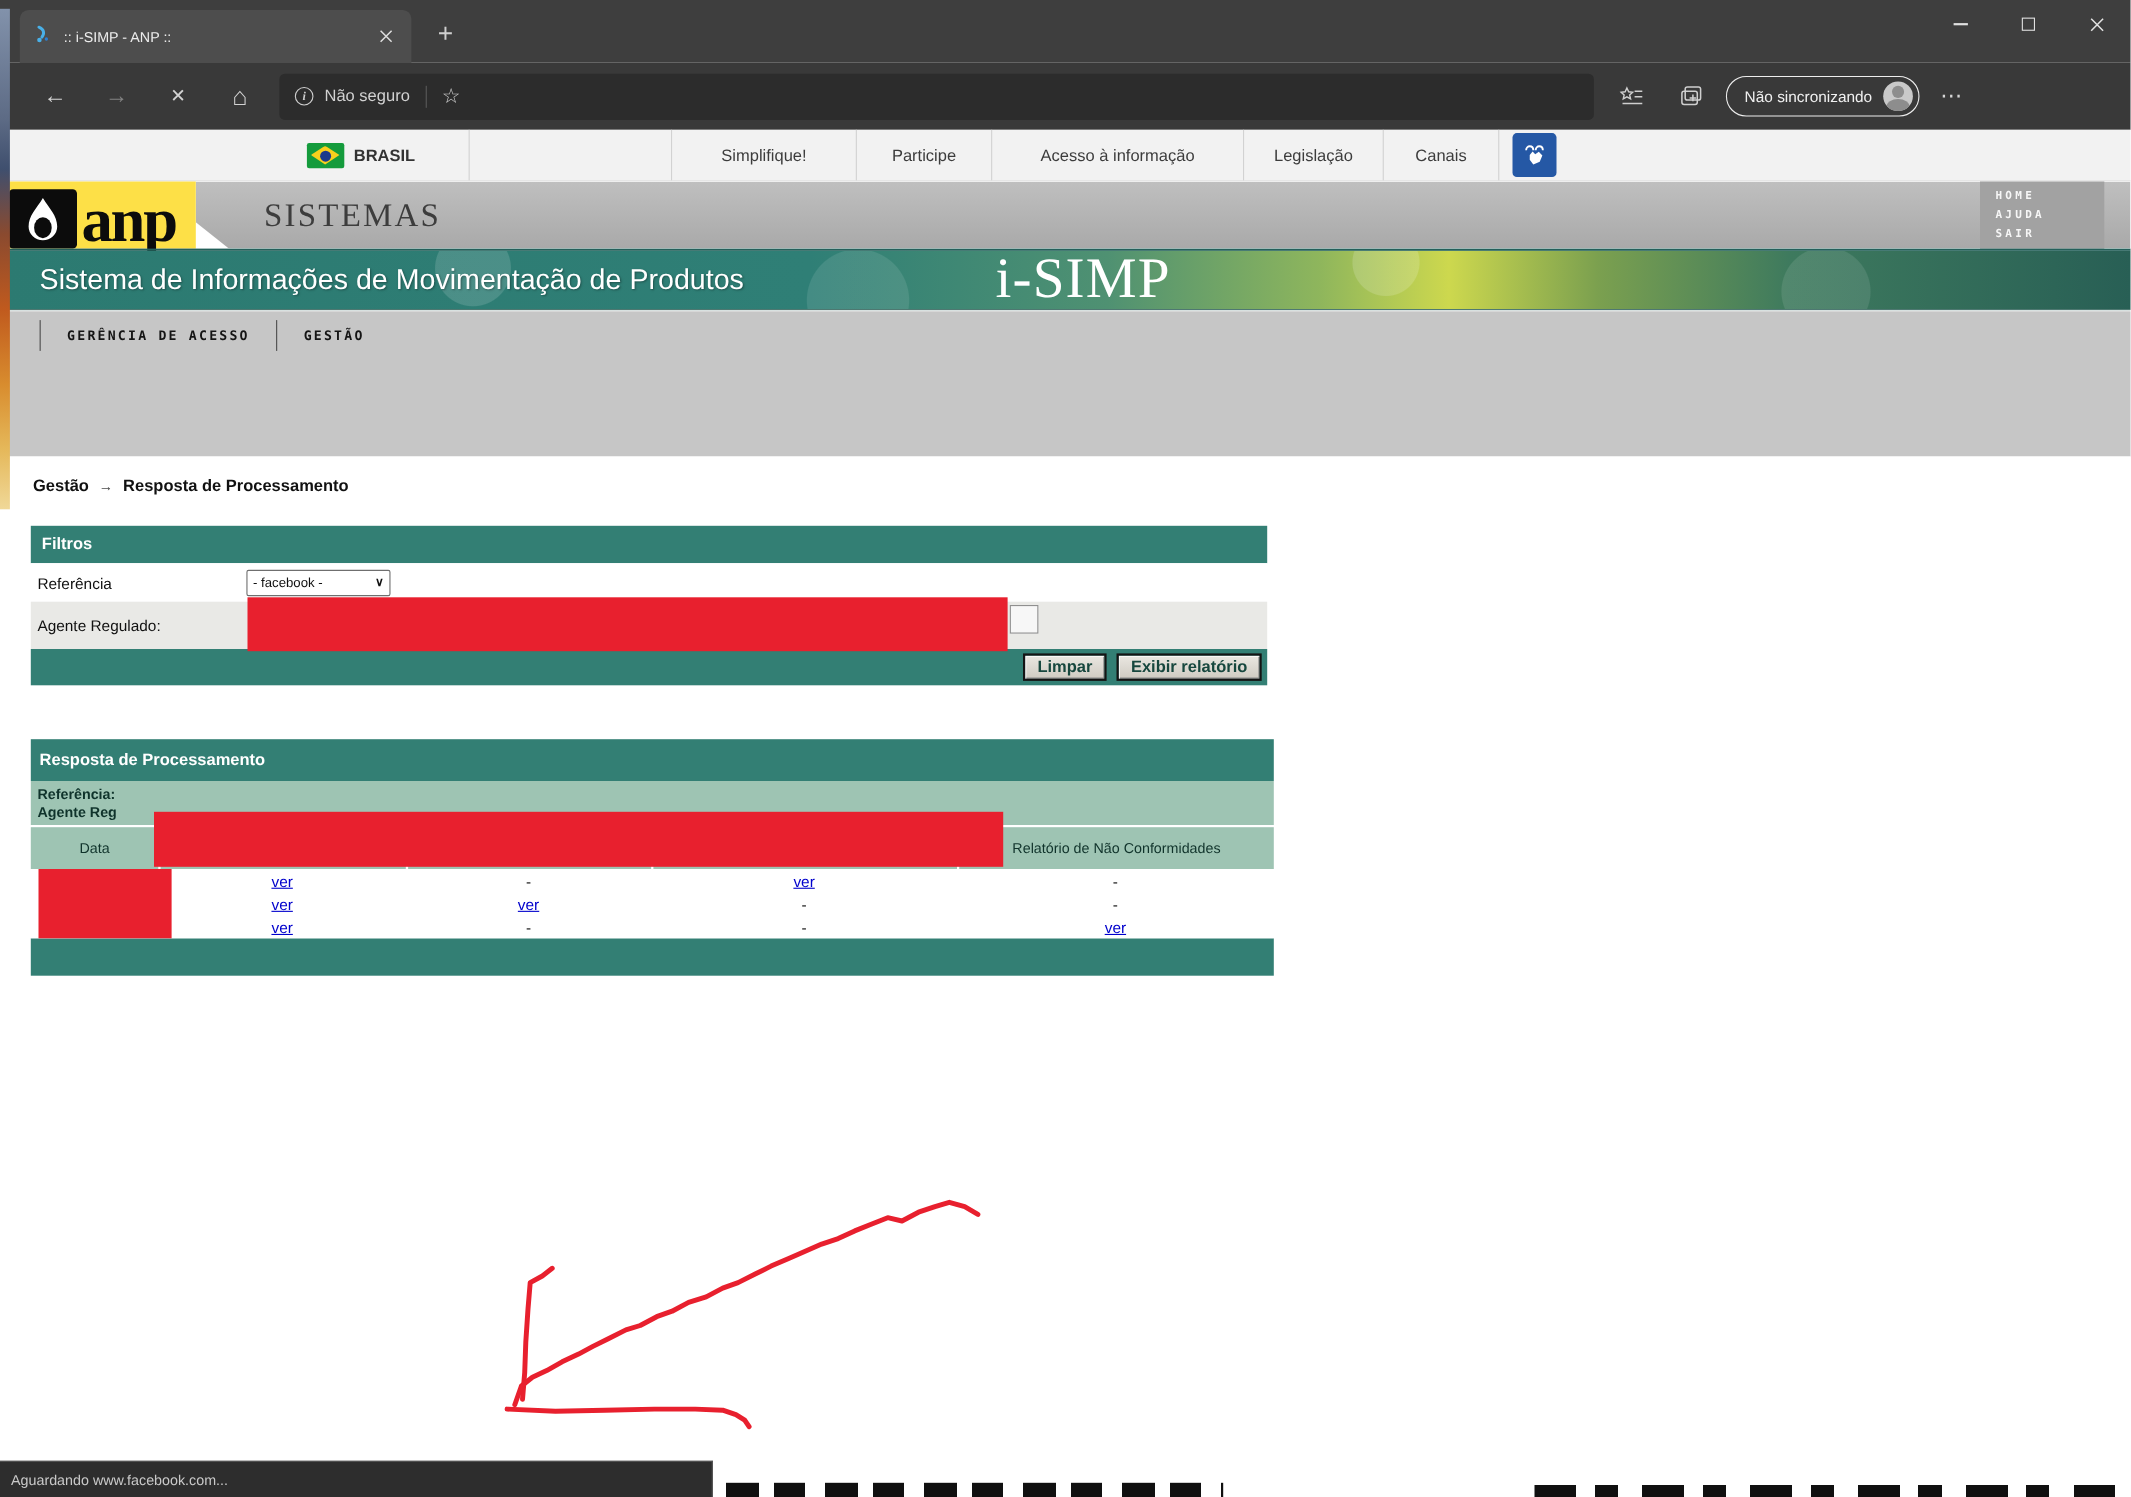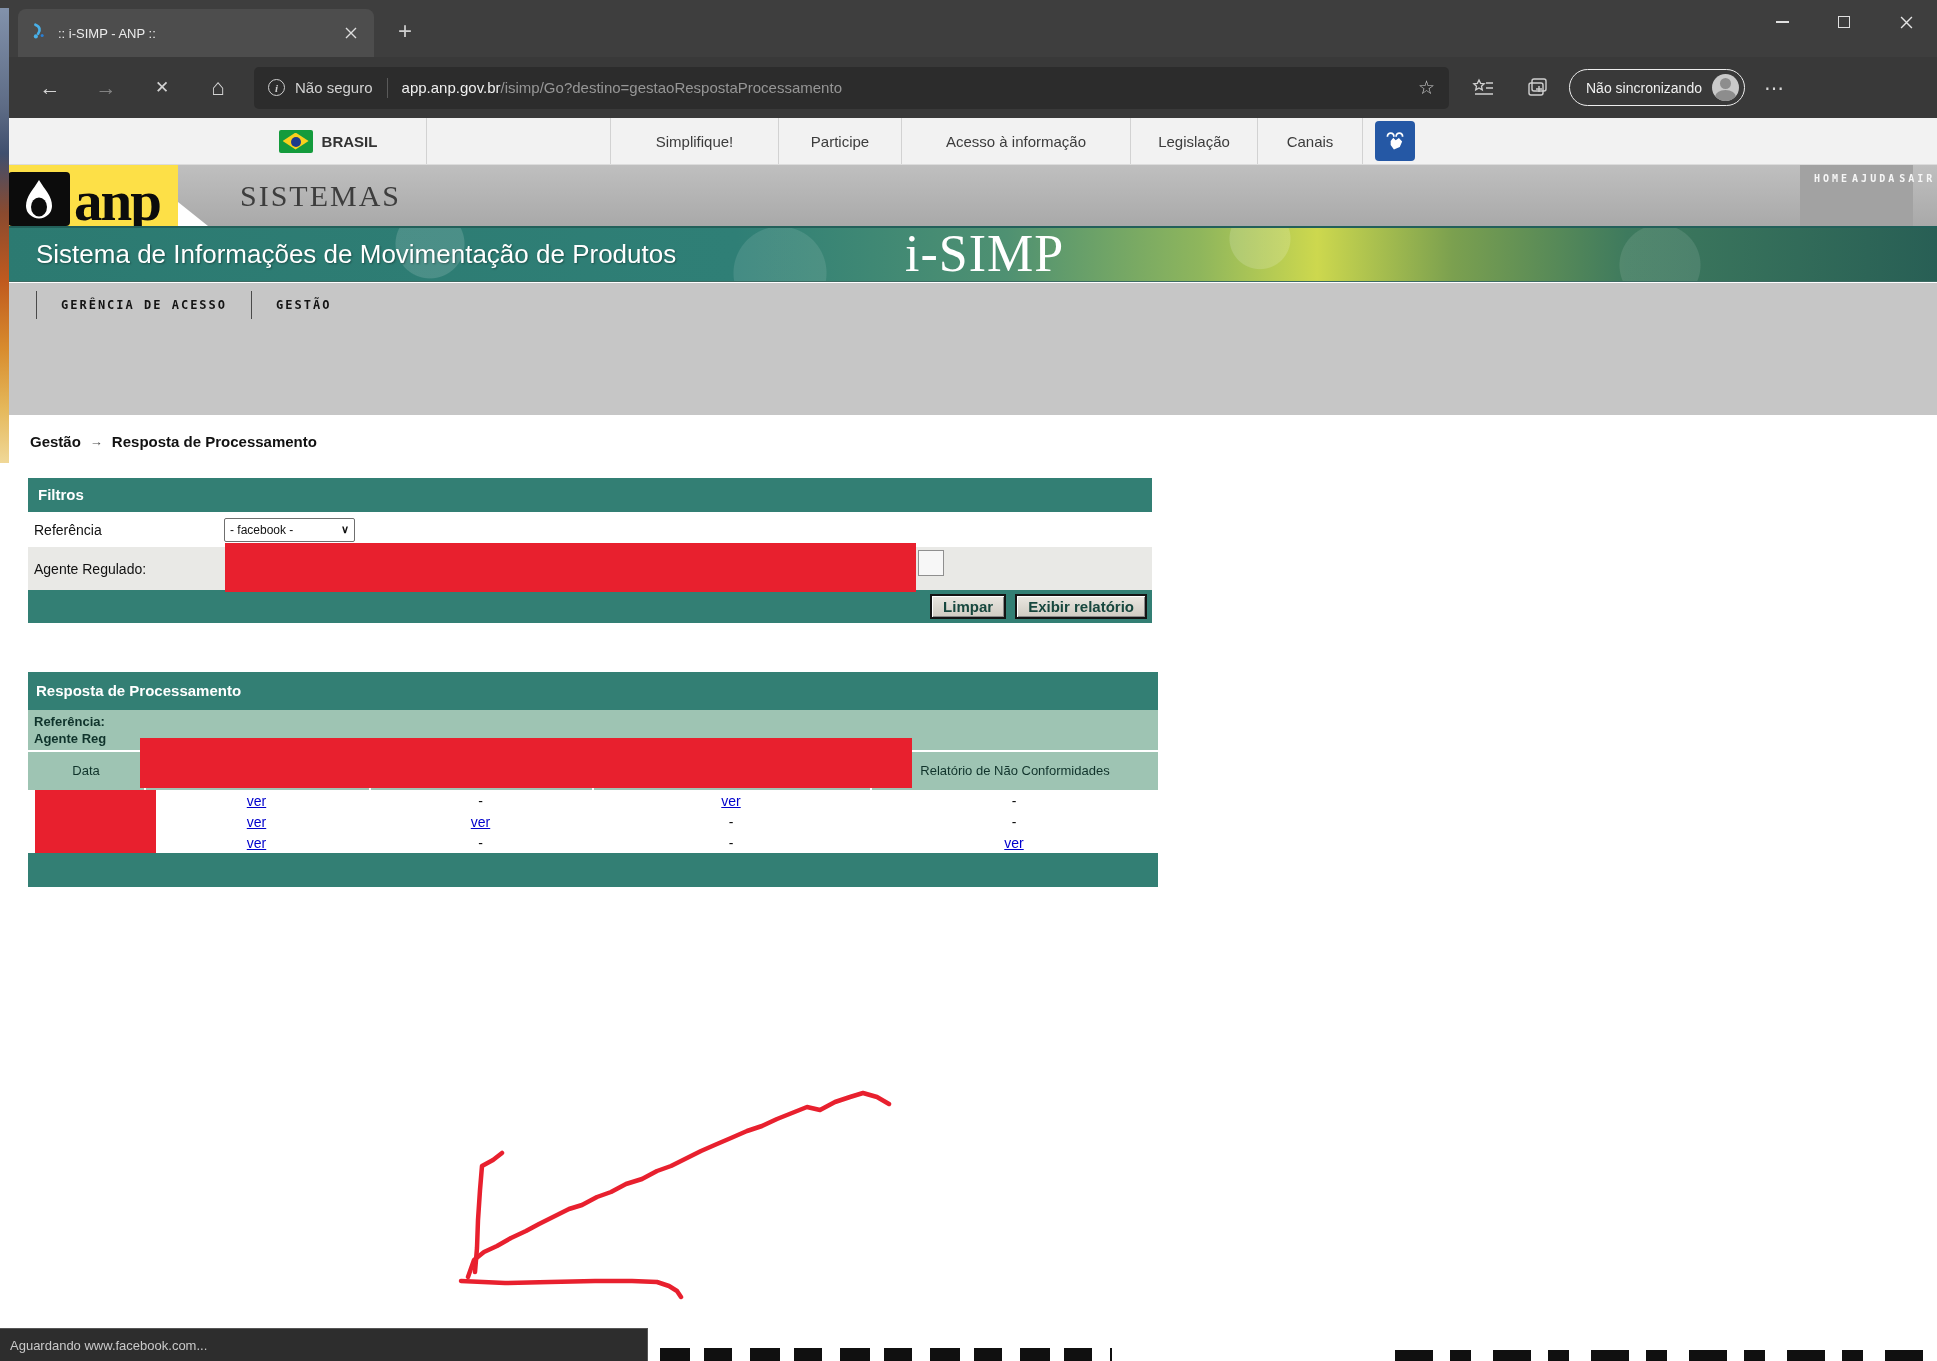--- a/index.html
+++ b/index.html
@@ -73,21 +73,21 @@
                   display:flex; align-items:center; }
   .sistemas-label { margin-left:62px; font-family:"Liberation Serif", serif; font-size:30px;
                     color:#3d3d3d; letter-spacing:2px; }
   .logo-plate { position:absolute; left:8px; top:0; width:170px; height:100%; background:#fde047;
                 display:flex; align-items:flex-end; gap:4px; }
   .logo-drop { width:62px; height:54px; background:#0c0c0c; border-radius:4px;
                display:flex; align-items:center; justify-content:center; }
   .logo-word { font-family:"Liberation Serif", serif; font-size:57px; font-weight:bold;
                color:#0c0c0c; letter-spacing:-2px; line-height:50px; }
   .quick-box { position:absolute; right:24px; top:0; height:100%; width:113px; background:#a2a2a2;
-               padding:6px 0 0 14px; display:flex; flex-direction:row; gap:2px; }
+               padding:6px 0 0 14px; display:flex; flex-direction:column; gap:2px; }
   .quick-link { color:#f6f6f6; font-family:"DejaVu Sans Mono", monospace; font-size:10px;
                 font-weight:bold; letter-spacing:3px; line-height:15px; }
 
   
   .banner { position:absolute; left:0; top:226px; width:100%; height:56px;
     border-top:2px solid #23605a; border-bottom:1px solid #3d6b63;
     background-image:
       radial-gradient(circle at 430px 30%, rgba(255,255,255,.14) 0 34px, transparent 35px),
       radial-gradient(circle at 780px 85%, rgba(255,255,255,.10) 0 46px, transparent 47px),
       radial-gradient(circle at 1260px 20%, rgba(255,255,255,.16) 0 30px, transparent 31px),
@@ -209,21 +209,20 @@
 
 <div class="toolbar">
   <span class="nav-btn">←</span>
   <span class="nav-btn dim">→</span>
   <span class="nav-btn" style="font-size:17px;">✕</span>
   <span class="nav-btn" style="font-size:23px;">⌂</span>
   <div class="addressbar">
     <span class="circle-i">i</span>
     <span class="sec-label">Não seguro</span>
     <span class="url-sep"></span>
-    <span class="url-text"><b class="url-host">app.anp.gov.br</b><i class="url-path">/isimp/Go?destino=gestaoRespostaProcessamento</i></span>
     <span class="fav-star">☆</span>
   </div>
   <span class="tb-icon">
     <svg width="22" height="20" viewBox="0 0 22 20">
         <path d="M7 2 l1.6 3.4 3.6.4 -2.7 2.5 .8 3.6 -3.3 -1.9 -3.3 1.9 .8 -3.6 L1.8 5.8 5.4 5.4 Z" fill="none" stroke="#cfcfcf" stroke-width="1.3"></path>
         <path d="M14 5 h7 M14 10 h7 M3 16 h18" stroke="#cfcfcf" stroke-width="1.4"></path>
       </svg>
   </span>
   <span class="tb-icon">
     <svg width="21" height="21" viewBox="0 0 21 21">

